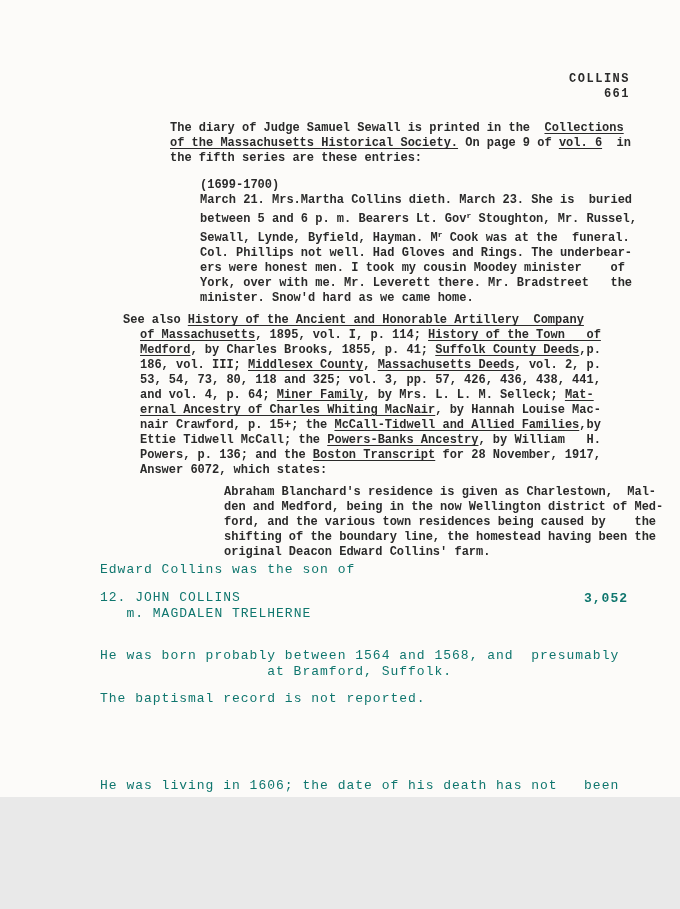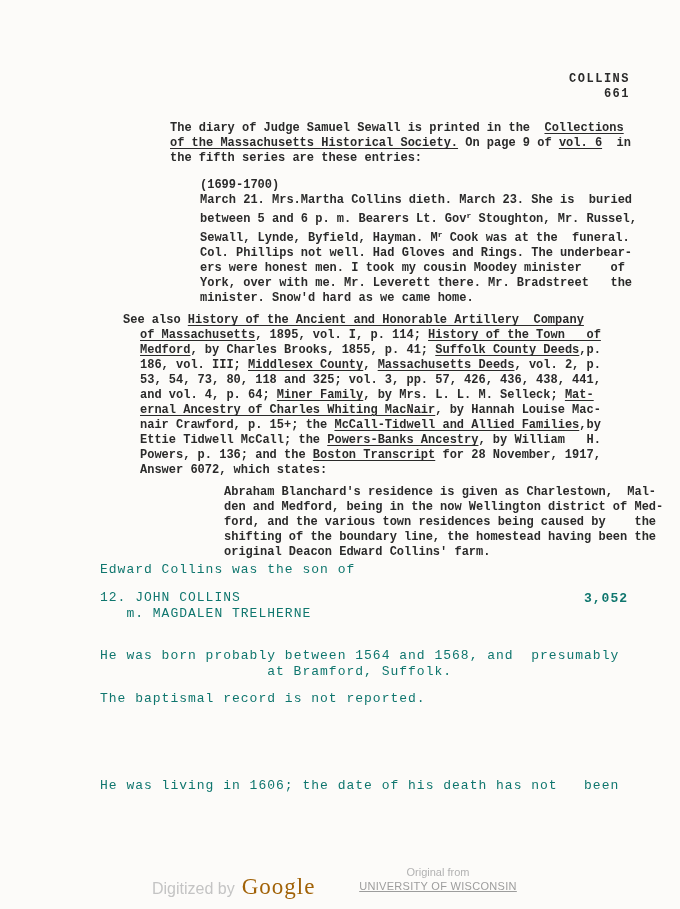--- a/index.html
+++ b/index.html
@@ -1,19 +1,19 @@
 <!DOCTYPE html>
 <html><head>
 <meta charset="utf-8">
 <style>
   html, body { margin: 0; padding: 0; background: #e9e9e9; }
   .page {
     position: relative;
     width: 680px;
-    height: 909px;
+    height: 797px;
     margin: 0 auto;
     background: #fcfbf9;
     overflow: hidden;
     font-family: "Liberation Mono", "DejaVu Sans Mono", monospace;
   }
   .tw {
     position: absolute;
     font-family: "Liberation Mono", "DejaVu Sans Mono", monospace;
     font-size: 12px;
     line-height: 15px;

